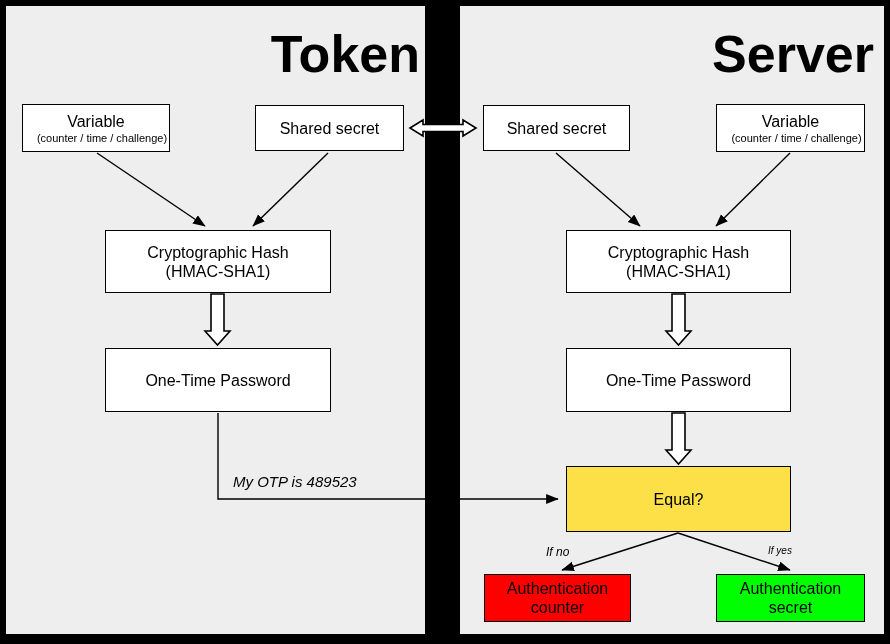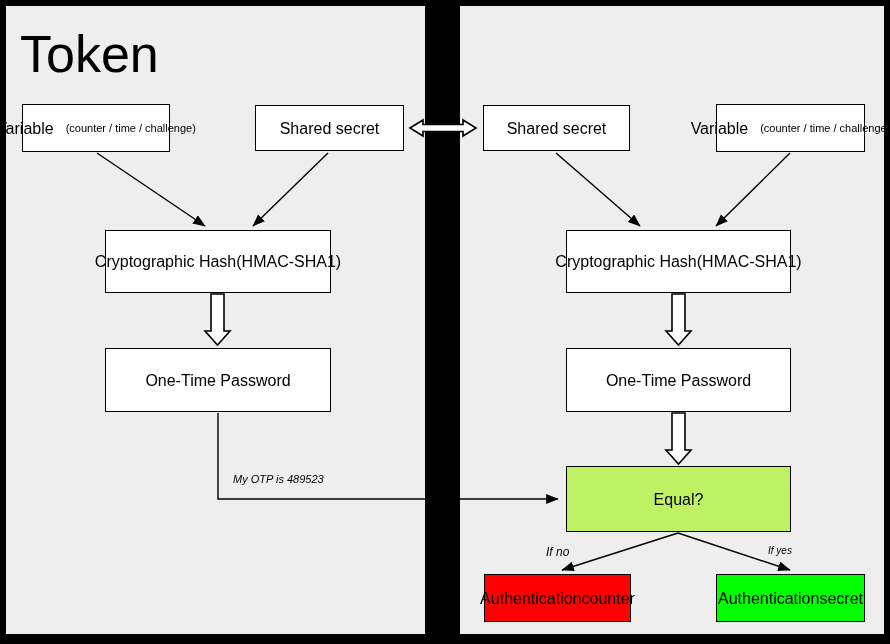--- a/index.html
+++ b/index.html
@@ -31,34 +31,34 @@
     left: 425px; top: 0px;
     width: 35px; height: 644px;
     background: #000000;
   }
 
   .title {
     position: absolute;
     font-size: 52px;
     line-height: 52px;
     color: #000;
-    text-align: left;
+    text-align: right;
     white-space: nowrap;
-    font-weight: 400;
+    font-weight: 700;
   }
   #title-token  { left: 20px;  top: 28px; width: 400px; }
   #title-server { left: 470px; top: 28px; width: 404px; }
 
   .node {
     position: absolute;
     box-sizing: border-box;
     border: 1.5px solid #000000;
     background: #FFFFFF;
     display: flex;
-    flex-direction: row;
+    flex-direction: column;
     align-items: center;
     justify-content: center;
     text-align: center;
     color: #000000;
     z-index: 5;
   }
   .node .l1 { font-size: 16px; line-height: 19px; white-space: nowrap; }
   .node .l2 { font-size: 11px; line-height: 14px; white-space: nowrap; margin-left: 12px; }
 
   
@@ -66,30 +66,30 @@
   #secret-left   { left: 255px; top: 105px; width: 149px; height: 46px; }
   #hash-left     { left: 105px; top: 230px; width: 226px; height: 63px; }
   #otp-left      { left: 105px; top: 348px; width: 226px; height: 64px; }
 
   
   #secret-right  { left: 483px; top: 105px; width: 147px; height: 46px; }
   #var-right     { left: 716px; top: 104px; width: 149px; height: 48px; }
   #hash-right    { left: 566px; top: 230px; width: 225px; height: 63px; }
   #otp-right     { left: 566px; top: 348px; width: 225px; height: 64px; }
   #equal-box     { left: 566px; top: 466px; width: 225px; height: 66px;
-                   background: #bef264; }
+                   background: #fde047; }
   #deny-box      { left: 484px; top: 574px; width: 147px; height: 48px;
                    background: #FF0000; }
   #allow-box     { left: 716px; top: 574px; width: 149px; height: 48px;
                    background: #00FF00; }
 
   .edge-label {
     position: absolute;
     font-style: italic;
-    font-size: 11px;
+    font-size: 15px;
     color: #000000;
     white-space: nowrap;
     z-index: 6;
   }
   #lbl-otp-msg { left: 233px; top: 473px; }
   #lbl-if-no   { left: 546px; top: 545px; font-size: 12px; }
   #lbl-if-yes  { left: 768px; top: 545px; font-size: 10px; }
 
   svg.wires {
     position: absolute;
@@ -102,20 +102,21 @@
 </head>
 <body>
 
 <div id="canvas">
 
   <div class="panel" id="panel-token"></div>
   <div class="panel" id="panel-server"></div>
   <div id="divider"></div>
 
   <div class="title" id="title-token">Token</div>
+  <div class="title" id="title-server">Server</div>
 
   <svg class="wires" viewBox="0 0 890 644">
     <defs>
       <marker id="arrowSolid" markerWidth="10" markerHeight="10" refX="8.5" refY="3.5" orient="auto" markerUnits="strokeWidth">
         <path d="M0,0 L9,3.5 L0,7 z" fill="#000000"></path>
       </marker>
     </defs>
 
     <line x1="97" y1="153" x2="205" y2="226" stroke="#000" stroke-width="1.4" marker-end="url(#arrowSolid)"></line>
 

